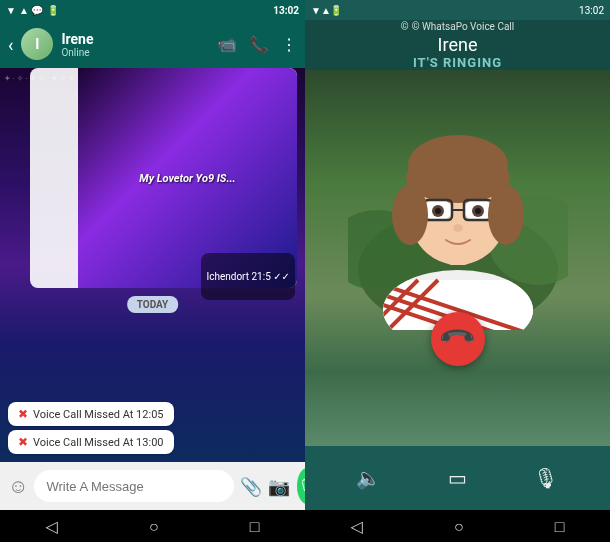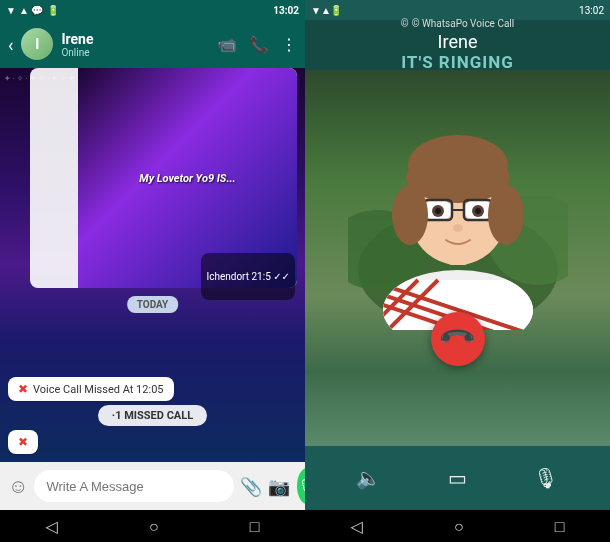--- a/index.html
+++ b/index.html
@@ -276,21 +276,21 @@
     }
 
     .caller-name {
       font-size: 18px;
       color: #fff;
       font-weight: 400;
       margin-top: 2px;
     }
 
     .ringing-text {
-      font-size: 17px;
+      font-size: 13px;
       color: #80cbc4;
       font-weight: bold;
       letter-spacing: 1px;
     }
 
     
     .caller-photo {
       flex: 1;
       position: relative;
       overflow: hidden;
@@ -402,26 +402,24 @@
 
     <div class="today-label">TODAY</div>
 
     <div class="messages-area">
       <div class="message-row">
         <div class="bubble">
           <span class="missed-icon">✖</span>
           <span>Voice Call Missed At 12:05</span>
         </div>
       </div>
-      <div class="message-row center">
-        <div class="bubble-center">·1 MISSED CALL</div>
-      </div>
       <div class="message-row">
         <div class="bubble">
           <span class="missed-icon">✖</span>
+          <span>Voice Call Missed At 13:00</span>
         </div>
       </div>
     </div>
   </div>
 
   <div class="input-area">
     <span class="input-emoji">☺</span>
     <input class="input-text" type="text" placeholder="Write A Message" style="">
     <span class="input-attach">📎</span>
     <span class="input-camera">📷</span>

